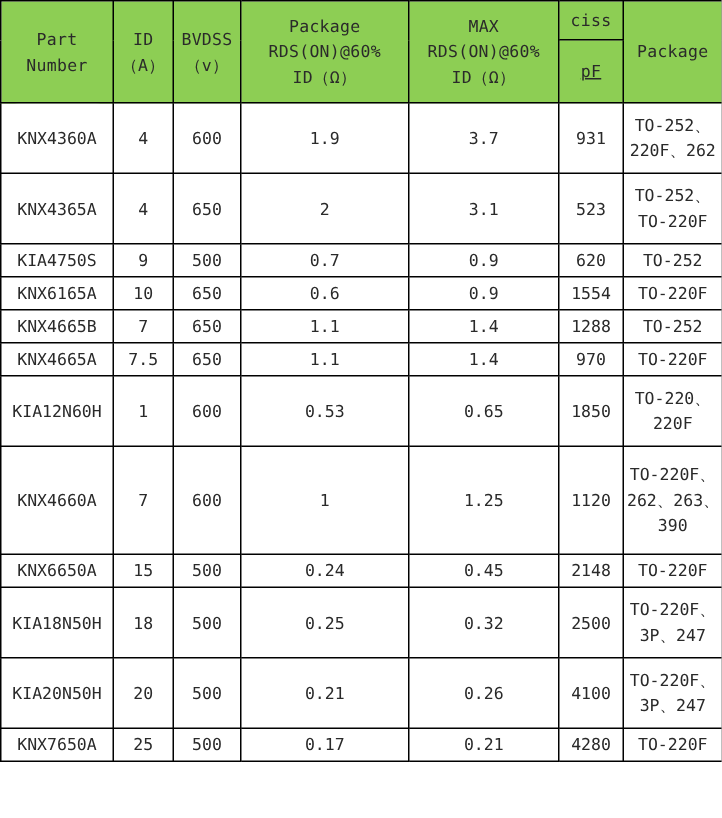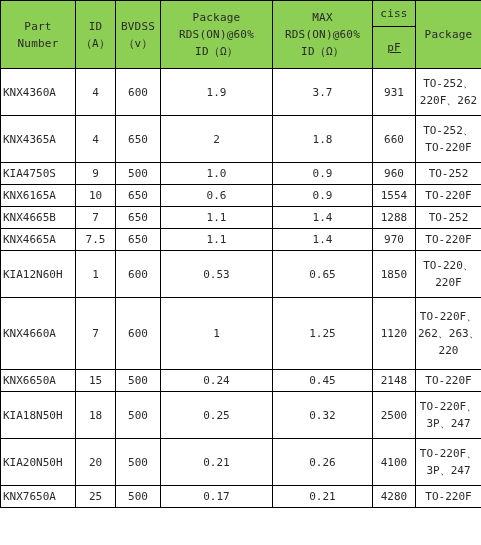--- a/index.html
+++ b/index.html
@@ -56,21 +56,21 @@
   th.hdr-tall { height: 68px; }
   th.hdr-pkg  { height: 68px; }
   .hdr-line { display: block; white-space: nowrap; }
 
   
   tbody td {
     background: #ffffff;
     text-align: center;
   }
   tbody td.part {
-    text-align: left;
+    text-align: center;
     padding-left: 2px;
     white-space: nowrap;
     border-radius: 12px;
   }
   tbody td.pkg {
     text-align: center;
     padding-left: 2px;
     border-left: 2px solid #000000;
   }
   .pkg-line { display: block; white-space: nowrap; }
@@ -135,34 +135,34 @@
         <td class="pkg">
           <span class="pkg-line">TO-252、</span>
           <span class="pkg-line">220F、262</span>
         </td>
       </tr>
       <tr class="h2 thick-bottom">
         <td class="part">KNX4365A</td>
         <td>4</td>
         <td>650</td>
         <td>2</td>
-        <td>1.8</td>
-        <td>660</td>
+        <td>3.1</td>
+        <td>523</td>
         <td class="pkg">
           <span class="pkg-line">TO-252、</span>
           <span class="pkg-line">TO-220F</span>
         </td>
       </tr>
       <tr class="h1">
         <td class="part">KIA4750S</td>
         <td>9</td>
         <td>500</td>
-        <td>1.0</td>
+        <td>0.7</td>
         <td>0.9</td>
-        <td>960</td>
+        <td>620</td>
         <td class="pkg">
           <span class="pkg-line">TO-252</span>
         </td>
       </tr>
       <tr class="h1">
         <td class="part">KNX6165A</td>
         <td>10</td>
         <td>650</td>
         <td>0.6</td>
         <td>0.9</td>
@@ -208,21 +208,21 @@
       <tr class="h3 thick-bottom">
         <td class="part">KNX4660A</td>
         <td>7</td>
         <td>600</td>
         <td>1</td>
         <td>1.25</td>
         <td>1120</td>
         <td class="pkg">
           <span class="pkg-line">TO-220F、</span>
           <span class="pkg-line">262、263、</span>
-          <span class="pkg-line">220</span>
+          <span class="pkg-line">390</span>
         </td>
       </tr>
       <tr class="h1">
         <td class="part">KNX6650A</td>
         <td>15</td>
         <td>500</td>
         <td>0.24</td>
         <td>0.45</td>
         <td>2148</td>
         <td class="pkg">

